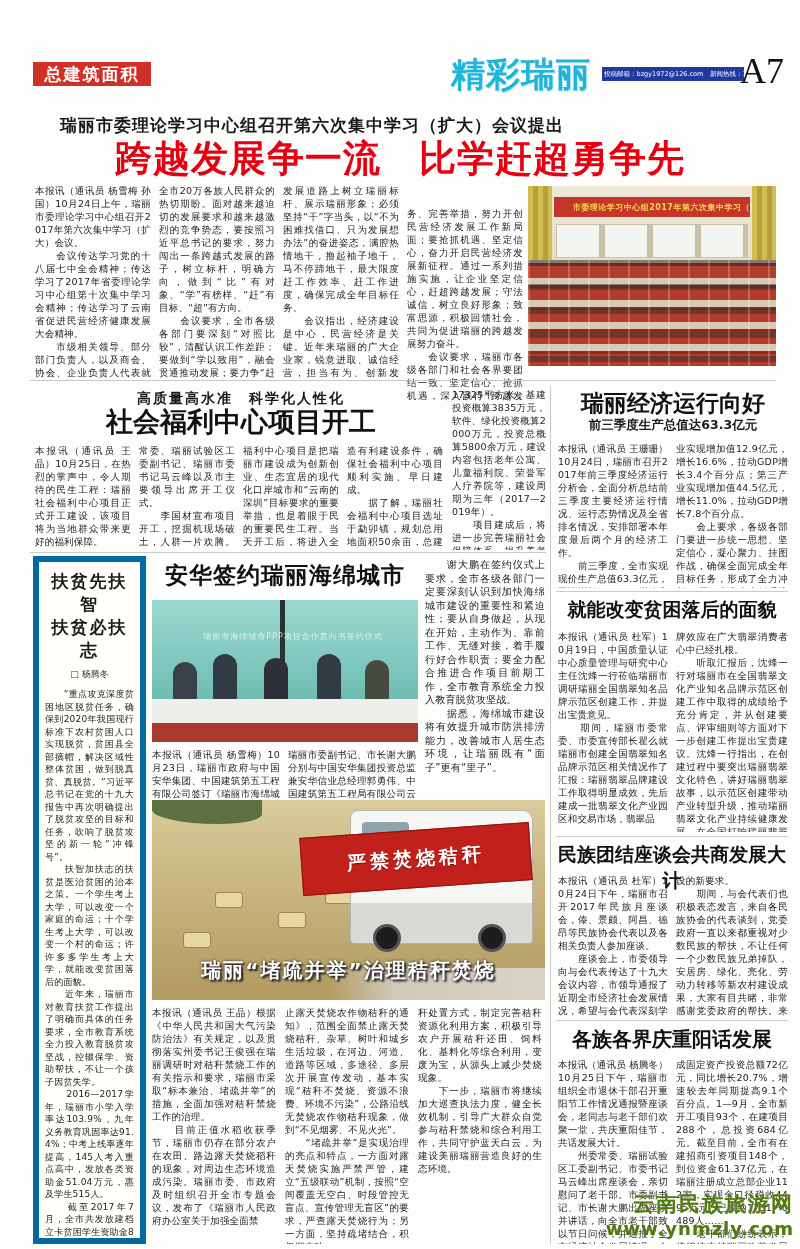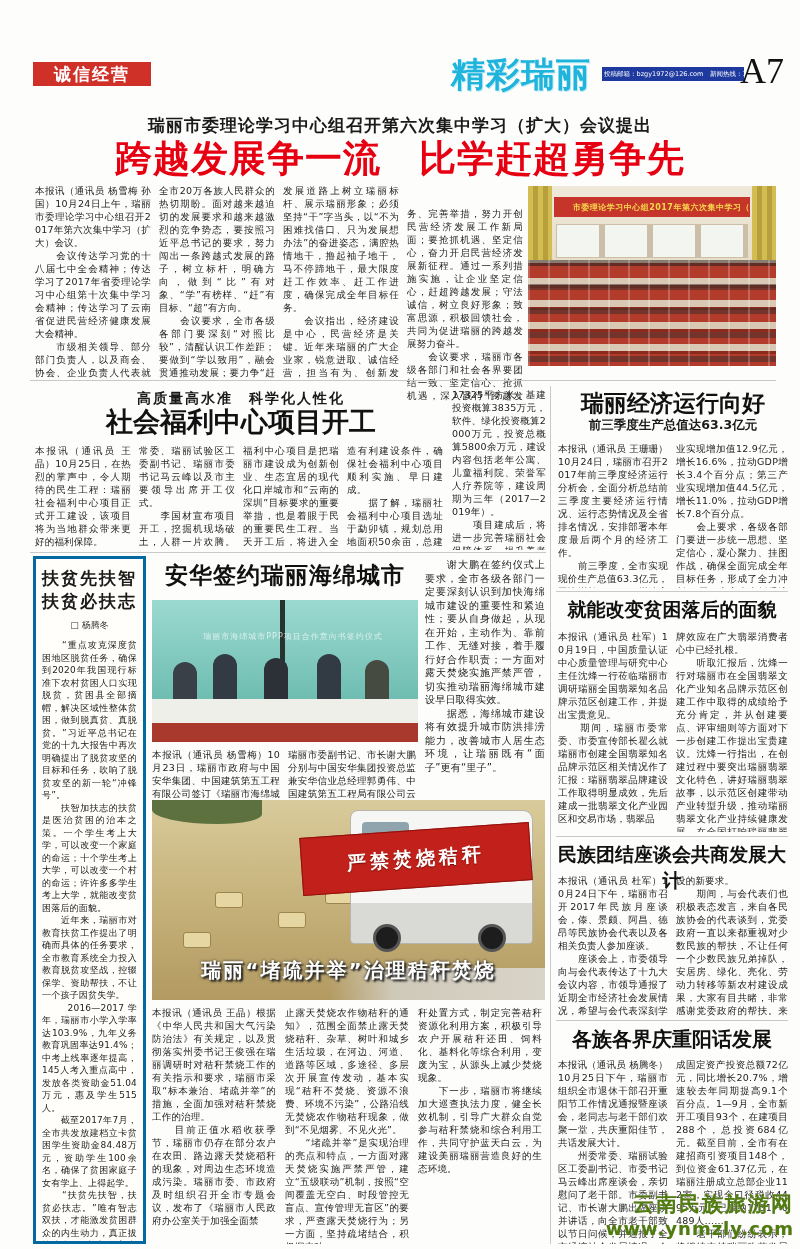--- a/index.html
+++ b/index.html
@@ -13,21 +13,21 @@
   
   .masthead-box{left:33px;top:62px;width:118px;height:24px;background:#cf3028;color:#fff;
      font-weight:900;font-size:17px;line-height:24px;text-align:center;letter-spacing:2px;}
   .strip{background:#1e3a9f;color:#fff;overflow:hidden;white-space:nowrap;}
   .strip-left{left:152px;top:67px;width:288px;height:14px;font-size:8px;line-height:14px;padding:0 4px;}
   .strip-right{left:602px;top:67px;width:138px;height:14px;font-size:6.5px;line-height:14px;padding:0 2px;}
   .section-title{left:440px;top:52px;width:162px;text-align:center;font-size:34px;font-weight:700;
      color:#1fb4dc;letter-spacing:1px;text-shadow:1px 1px 0 #bfeaf6;}
   .page-num{left:740px;top:50px;width:54px;font-family:"Liberation Serif",serif;font-size:36px;color:#111;}
   
-  .lead-kicker{left:60px;top:114px;width:680px;font-size:17px;font-weight:600;text-align:center;letter-spacing:1px;}
+  .lead-kicker{left:60px;top:114px;width:680px;font-size:17px;font-weight:600;text-align:left;letter-spacing:1px;}
   .lead-headline{left:40px;top:134px;width:720px;font-size:37px;font-weight:900;text-align:center;
      color:#e60012;letter-spacing:1px;}
   .lead-col{top:184px;width:116px;height:194px;}
   
   .photo1{left:528px;top:186px;width:248px;height:180px;background:linear-gradient(180deg,#efe9da 0%,#e7dcc6 45%,#d8c5a8 100%);overflow:hidden;}
   .p1-curtain{position:absolute;top:0;bottom:0;width:24px;background:repeating-linear-gradient(90deg,#d3bd52 0 5px,#b7a03c 5px 10px);}
   .p1-banner{position:absolute;left:26px;right:26px;top:11px;height:20px;background:#c53529;color:#f7d94d;
      font-size:8px;font-weight:700;display:flex;align-items:center;justify-content:center;letter-spacing:.5px;overflow:hidden;white-space:nowrap;padding-left:44px;}
   .p1-windows{position:absolute;left:28px;right:28px;top:38px;height:32px;border:1px solid #cbbfa8;
      background:repeating-linear-gradient(90deg,#f3f5f1 0 42px,#cbbfa8 42px 48px);}
@@ -39,21 +39,21 @@
   .welfare-kicker{left:35px;top:390px;width:412px;font-size:14px;font-weight:700;text-align:center;letter-spacing:2px;}
   .welfare-headline{left:35px;top:404px;width:412px;font-size:27px;}
   .welfare-col{top:444px;width:96px;height:106px;}
   .welfare-col5{left:452px;top:388px;width:94px;height:162px;}
   .econ-headline{left:558px;top:388px;width:230px;font-size:23px;}
   .econ-subhead{left:558px;top:417px;width:230px;font-size:12.5px;font-weight:600;text-align:center;}
   .rcol-a{left:558px;width:110px;}
   .rcol-b{left:676px;width:112px;}
   .econ-col{top:442px;height:146px;}
   
-  .sidebar{left:33px;top:556px;width:113px;height:688px;border:3px solid #0369a1;background:#fffefb;
+  .sidebar{left:33px;top:556px;width:113px;height:688px;border:6px solid #0369a1;background:#fffefb;
      padding:8px 6px;box-sizing:border-box;overflow:hidden;}
   .sb-title{font-size:17px;font-weight:900;text-align:center;line-height:23px;letter-spacing:2px;}
   .sb-byline{font-size:9px;text-align:center;color:#333;margin:6px 0 7px;}
   .sb-body{font-size:9px;line-height:12.5px;}
   
   .anhua-headline{left:152px;top:560px;width:266px;font-size:23px;letter-spacing:1px;}
   .anhua-right{left:425px;top:558px;width:120px;height:280px;font-size:10px;line-height:13.5px;}
   .photo2{left:152px;top:600px;width:266px;height:142px;background:#7cc4ba;overflow:hidden;}
   .p2-panel{position:absolute;left:0;right:0;top:0;height:70%;background:linear-gradient(180deg,#9bd9d0,#6fbdb2);}
   .p2-seam{position:absolute;left:48%;top:0;height:62%;width:5px;background:#27332f;}
@@ -89,21 +89,21 @@
   .watermark{left:598px;top:1182px;width:196px;text-align:right;font-weight:900;color:#4d7c0f;
      text-shadow:0 0 1px #d8bfbd;z-index:5;margin-top:8px;}
   .wm1{font-size:21px;letter-spacing:2px;}
   .wm2{font-size:18px;letter-spacing:1px;}
 </style>
 </head>
 <body>
 
 <div class="page">
 
-  <div class="abs masthead-box">诚信经营</div>
+  <div class="abs masthead-box">总建筑面积</div>
   <div class="abs section-title">精彩瑞丽</div>
   <div class="abs strip strip-right">投稿邮箱：bzgy1972@126.com　新闻热线：18988223629　2017.11.3 星期五　编辑/普信猛</div>
   <div class="abs page-num">A7</div>
 
   <div class="abs lead-kicker">瑞丽市委理论学习中心组召开第六次集中学习（扩大）会议提出</div>
   <div class="abs lead-headline">跨越发展争一流　比学赶超勇争先</div>
   <div class="abs txt lead-col" style="left:35px;">本报讯（通讯员 杨雪梅 孙国）10月24日上午，瑞丽市委理论学习中心组召开2017年第六次集中学习（扩大）会议。
 　　会议传达学习党的十八届七中全会精神；传达学习了2017年省委理论学习中心组第十次集中学习会精神；传达学习了云南省促进民营经济健康发展大会精神。
 　　市级相关领导、部分部门负责人，以及商会、协会、企业负责人代表就瑞丽如何做好“跨越发展，争创一流；比学赶超，奋勇争先”，以及促进民营经济健康发展谈了想法、提了建议。
 　　会议指出，瑞丽作为国家重点开发开放试验区，既肩负着从中央到省、州各级领导的嘱托，更承载着</div>
@@ -155,21 +155,21 @@
     <div class="sb-byline">□ 杨腾冬</div>
     <div class="txt sb-body">　　“重点攻克深度贫困地区脱贫任务，确保到2020年我国现行标准下农村贫困人口实现脱贫，贫困县全部摘帽，解决区域性整体贫困，做到脱真贫、真脱贫。”习近平总书记在党的十九大报告中再次明确提出了脱贫攻坚的目标和任务，吹响了脱贫攻坚的新一轮“冲锋号”。
 　　扶智加扶志的扶贫是医治贫困的治本之策。一个学生考上大学，可以改变一个家庭的命运；十个学生考上大学，可以改变一个村的命运；许许多多学生考上大学，就能改变贫困落后的面貌。
 　　近年来，瑞丽市对教育扶贫工作提出了明确而具体的任务要求，全市教育系统全力投入教育脱贫攻坚战，控辍保学、资助帮扶，不让一个孩子因贫失学。
 　　2016—2017学年，瑞丽市小学入学率达103.9%，九年义务教育巩固率达91.4%；中考上线率逐年提高，145人考入重点高中，发放各类资助金51.04万元，惠及学生515人。
 　　截至2017年7月，全市共发放建档立卡贫困学生资助金84.48万元，资助学生100余名，确保了贫困家庭子女有学上、上得起学。
 　　“扶贫先扶智，扶贫必扶志。”唯有智志双扶，才能激发贫困群众的内生动力，真正拔掉穷根，走上致富之路。</div>
   </div>
 
   <div class="abs hl anhua-headline">安华签约瑞丽海绵城市</div>
-  <div class="abs txt anhua-right">　　谢大鹏在签约仪式上要求，全市各级各部门一定要深刻认识到加快海绵城市建设的重要性和紧迫性；要从自身做起，从现在开始，主动作为、靠前工作、无缝对接，着手履行好合作职责；一方面对露天焚烧实施严禁严管，切实推动瑞丽海绵城市建设早日取得实效。
+  <div class="abs txt anhua-right">　　谢大鹏在签约仪式上要求，全市各级各部门一定要深刻认识到加快海绵城市建设的重要性和紧迫性；要从自身做起，从现在开始，主动作为、靠前工作、无缝对接，着手履行好合作职责；要全力配合推进合作项目前期工作，全市教育系统全力投入教育脱贫攻坚战。
 　　据悉，海绵城市建设将有效提升城市防洪排涝能力，改善城市人居生态环境，让瑞丽既有“面子”更有“里子”。</div>
   <div class="abs photo2">
     <div class="p2-panel"></div>
     <div class="p2-seam"></div>
     <div class="p2-caption">瑞丽市海绵城市PPP项目合作意向书签约仪式</div>
     <div class="p2-person" style="left:8%;height:40px;background:#3a4048;"></div>
     <div class="p2-person" style="left:23%;height:48px;"></div>
     <div class="p2-person" style="left:42%;height:44px;background:#2c3138;"></div>
     <div class="p2-person" style="left:62%;height:48px;"></div>
     <div class="p2-person" style="left:80%;height:42px;background:#454b40;"></div>

